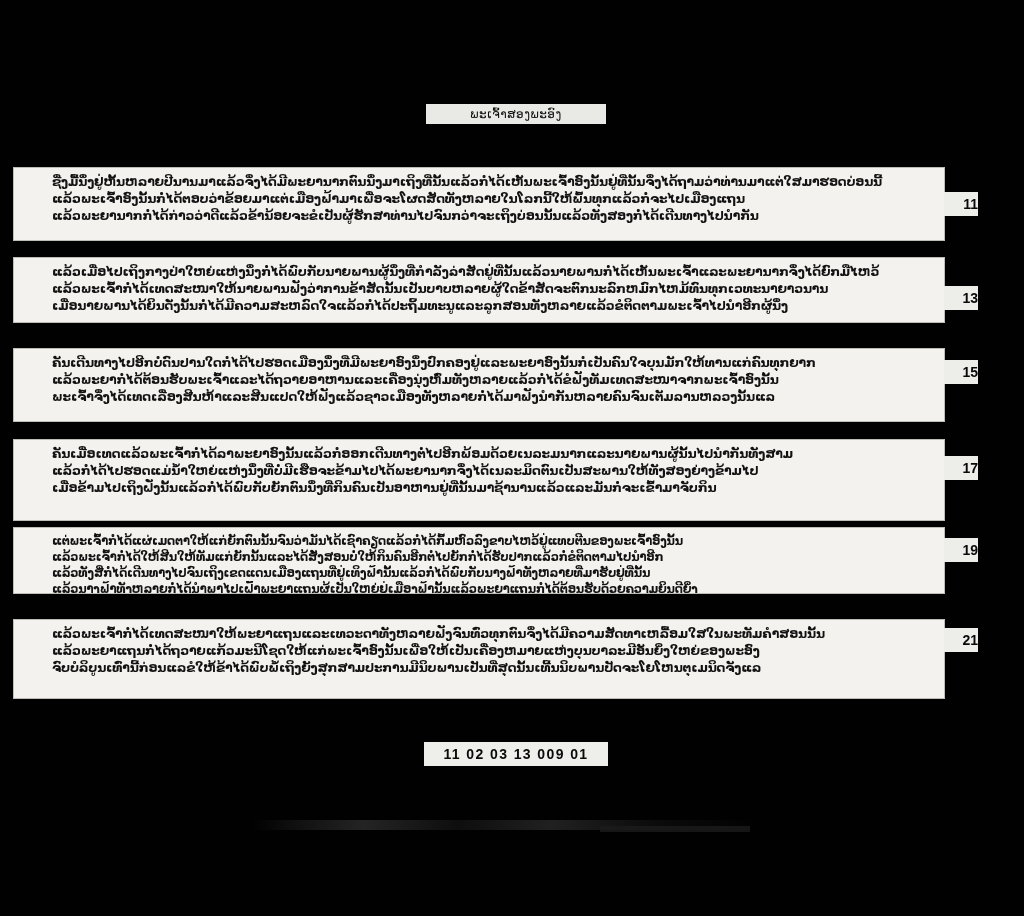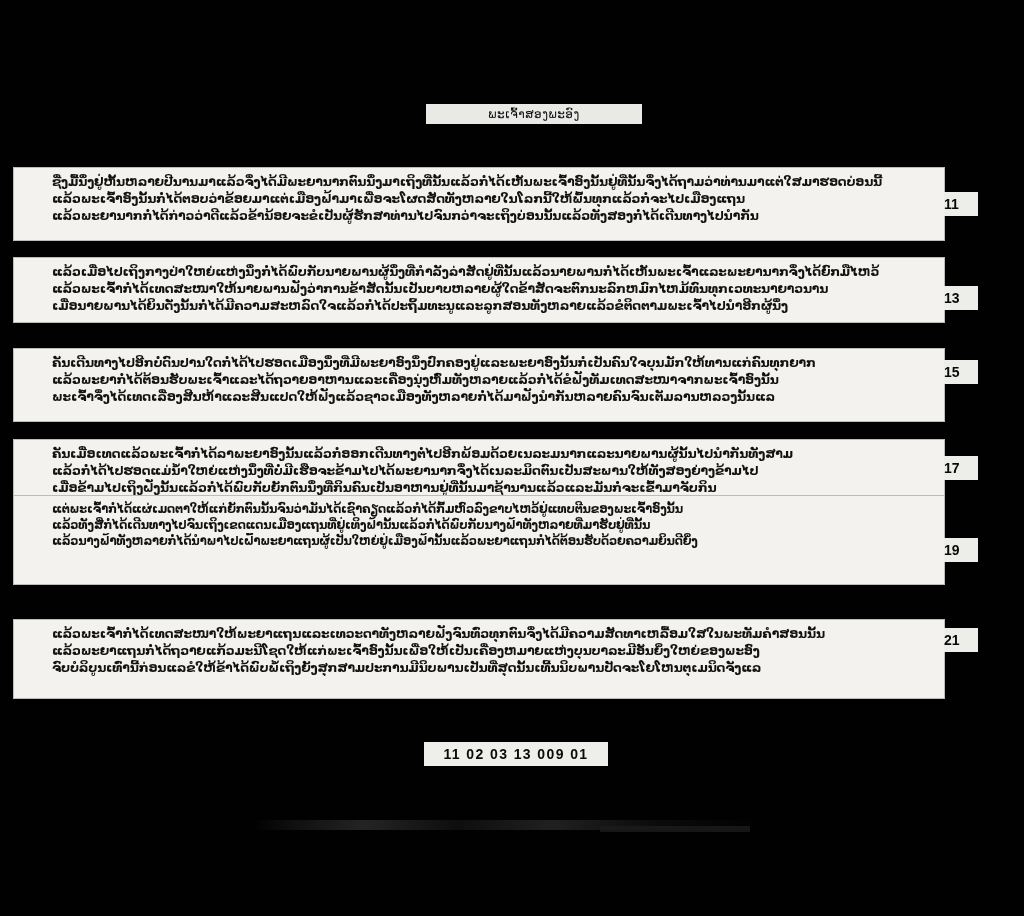--- a/index.html
+++ b/index.html
@@ -20,21 +20,21 @@
     width: 1024px;
     height: 916px;
     background: #010101;
   }
 
   
   .title-plaque {
     position: absolute;
     left: 426px;
     top: 104px;
-    width: 216px;
+    width: 180px;
     height: 20px;
     background: #e9e9e6;
     color: #0b0b0b;
     font-size: 12px;
     line-height: 20px;
     text-align: center;
     letter-spacing: 0.5px;
     overflow: hidden;
     white-space: nowrap;
   }
@@ -92,21 +92,21 @@
   .page-chip {
     position: absolute;
     left: 944px;
     width: 34px;
     height: 24px;
     background: #ededea;
     color: #090909;
     font-size: 14px;
     font-weight: bold;
     line-height: 24px;
-    text-align: left;
+    text-align: right;
   }
 
   
   .bottom-strip {
     position: absolute;
     left: 250px;
     top: 820px;
     width: 520px;
     height: 10px;
     background: linear-gradient(90deg, #000 0%, #111 8%, #2a2a2a 22%, #101010 40%, #262626 58%, #0d0d0d 78%, #000 100%);
@@ -158,23 +158,24 @@
 
   <div class="folio" style="top:440px; height:80px;">
     <div class="folio-inner">
       <div class="script-line">ຄັນ​ເມື່ອ​ເທດ​ແລ້ວ​ພະ​ເຈົ້າ​ກໍ່​ໄດ້​ລາ​ພະຍາ​ອົງ​ນັ້ນ​ແລ້ວ​ກໍ່​ອອກ​ເດີນທາງ​ຕໍ່​ໄປ​ອີກ​ພ້ອມ​ດ້ວຍ​ເນລະມ​ນາກ​ແລະ​ນາຍ​ພານ​ຜູ້​ນັ້ນ​ໄປ​ນຳ​ກັນ​ທັງ​ສາມ</div>
       <div class="script-line">ແລ້ວ​ກໍ່​ໄດ້​ໄປ​ຮອດ​ແມ່ນ້ຳ​ໃຫຍ່​ແຫ່ງ​ນຶ່ງ​ທີ່​ບໍ່​ມີ​ເຮືອ​ຈະ​ຂ້າມ​ໄປ​ໄດ້​ພະຍາ​ນາກ​ຈຶ່ງ​ໄດ້​ເນລະມິດ​ຕົນ​ເປັນ​ສະພານ​ໃຫ້​ທັງ​ສອງ​ຍ່າງ​ຂ້າມ​ໄປ</div>
       <div class="script-line">ເມື່ອ​ຂ້າມ​ໄປ​ເຖິງ​ຝັ່ງ​ນັ້ນ​ແລ້ວ​ກໍ່​ໄດ້​ພົບ​ກັບ​ຍັກ​ຕົນ​ນຶ່ງ​ທີ່​ກິນ​ຄົນ​ເປັນ​ອາຫານ​ຢູ່​ທີ່​ນັ້ນ​ມາ​ຊ້ານານ​ແລ້ວ​ແລະ​ມັນ​ກໍ່​ຈະ​ເຂົ້າ​ມາ​ຈັບ​ກິນ</div>
     </div>
   </div>
   <div class="page-chip" style="top:456px;">17</div>
 
-  <div class="folio" style="top:496px; height:88px;">
+  <div class="folio" style="top:528px; height:65px;">
     <div class="folio-inner">
       <div class="script-line small">ແຕ່​ພະ​ເຈົ້າ​ກໍ່​ໄດ້​ແຜ່​ເມດຕາ​ໃຫ້​ແກ່​ຍັກ​ຕົນ​ນັ້ນ​ຈົນ​ວ່າ​ມັນ​ໄດ້​ເຊົາ​ຄຽດ​ແລ້ວ​ກໍ່​ໄດ້​ກົ້ມ​ຫົວ​ລົງ​ຂາບ​ໄຫວ້​ຢູ່​ແທບ​ຕີນ​ຂອງ​ພະ​ເຈົ້າ​ອົງ​ນັ້ນ</div>
+      <div class="script-line small">ແລ້ວ​ພະ​ເຈົ້າ​ກໍ່​ໄດ້​ໃຫ້​ສີນ​ໃຫ້​ທັມ​ແກ່​ຍັກ​ນັ້ນ​ແລະ​ໄດ້​ສັ່ງ​ສອນ​ບໍ່​ໃຫ້​ກິນ​ຄົນ​ອີກ​ຕໍ່​ໄປ​ຍັກ​ກໍ່​ໄດ້​ຮັບ​ປາກ​ແລ້ວ​ກໍ່​ຂໍ​ຕິດຕາມ​ໄປ​ນຳ​ອີກ</div>
       <div class="script-line small">ແລ້ວ​ທັງ​ສີ່​ກໍ່​ໄດ້​ເດີນທາງ​ໄປ​ຈົນ​ເຖິງ​ເຂດ​ແດນ​ເມືອງ​ແຖນ​ທີ່​ຢູ່​ເທິງ​ຟ້າ​ນັ້ນ​ແລ້ວ​ກໍ່​ໄດ້​ພົບ​ກັບ​ນາງ​ຟ້າ​ທັງ​ຫລາຍ​ທີ່​ມາ​ຮັບ​ຢູ່​ທີ່​ນັ້ນ</div>
       <div class="script-line small">ແລ້ວ​ນາງ​ຟ້າ​ທັງ​ຫລາຍ​ກໍ່​ໄດ້​ນຳ​ພາ​ໄປ​ເຝົ້າ​ພະຍາ​ແຖນ​ຜູ້​ເປັນ​ໃຫຍ່​ຢູ່​ເມືອງ​ຟ້າ​ນັ້ນ​ແລ້ວ​ພະຍາ​ແຖນ​ກໍ່​ໄດ້​ຕ້ອນຮັບ​ດ້ວຍ​ຄວາມ​ຍິນດີ​ຍິ່ງ</div>
     </div>
   </div>
   <div class="page-chip" style="top:538px;">19</div>
 
   <div class="folio" style="top:620px; height:78px;">
     <div class="folio-inner">
       <div class="script-line">ແລ້ວ​ພະ​ເຈົ້າ​ກໍ່​ໄດ້​ເທດສະໜາ​ໃຫ້​ພະຍາ​ແຖນ​ແລະ​ເທວະດາ​ທັງ​ຫລາຍ​ຟັງ​ຈົນ​ທົ່ວ​ທຸກ​ຕົນ​ຈຶ່ງ​ໄດ້​ມີ​ຄວາມ​ສັດທາ​ເຫລື້ອມ​ໃສ​ໃນ​ພະ​ທັມ​ຄຳ​ສອນ​ນັ້ນ</div>
       <div class="script-line">ແລ້ວ​ພະຍາ​ແຖນ​ກໍ່​ໄດ້​ຖວາຍ​ແກ້ວ​ມະນີ​ໂຊດ​ໃຫ້​ແກ່​ພະ​ເຈົ້າ​ອົງ​ນັ້ນ​ເພື່ອ​ໃຫ້​ເປັນ​ເຄື່ອງ​ຫມາຍ​ແຫ່ງ​ບຸນ​ບາລະມີ​ອັນ​ຍິ່ງ​ໃຫຍ່​ຂອງ​ພະ​ອົງ</div>

